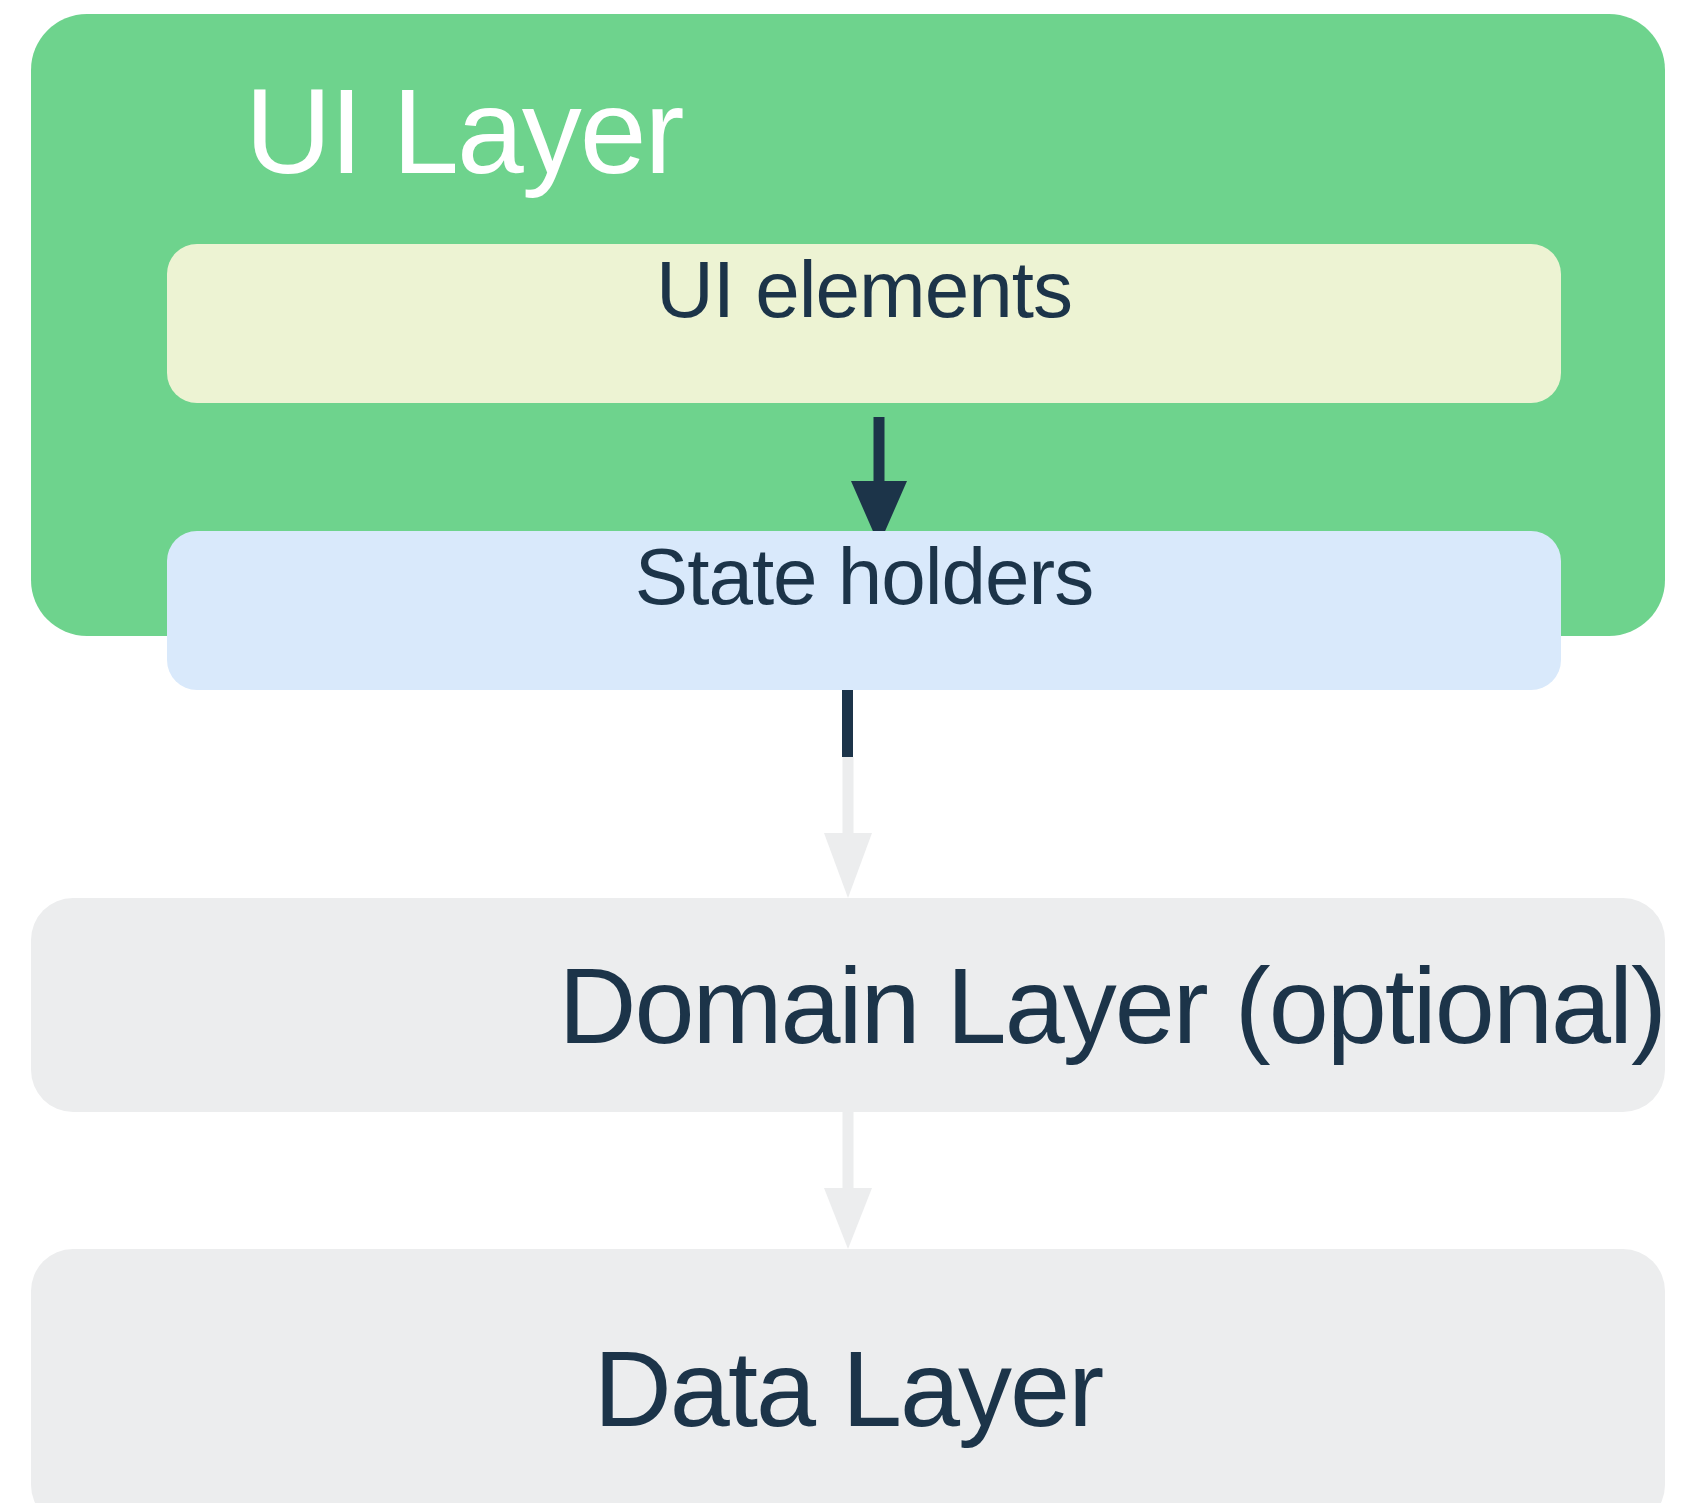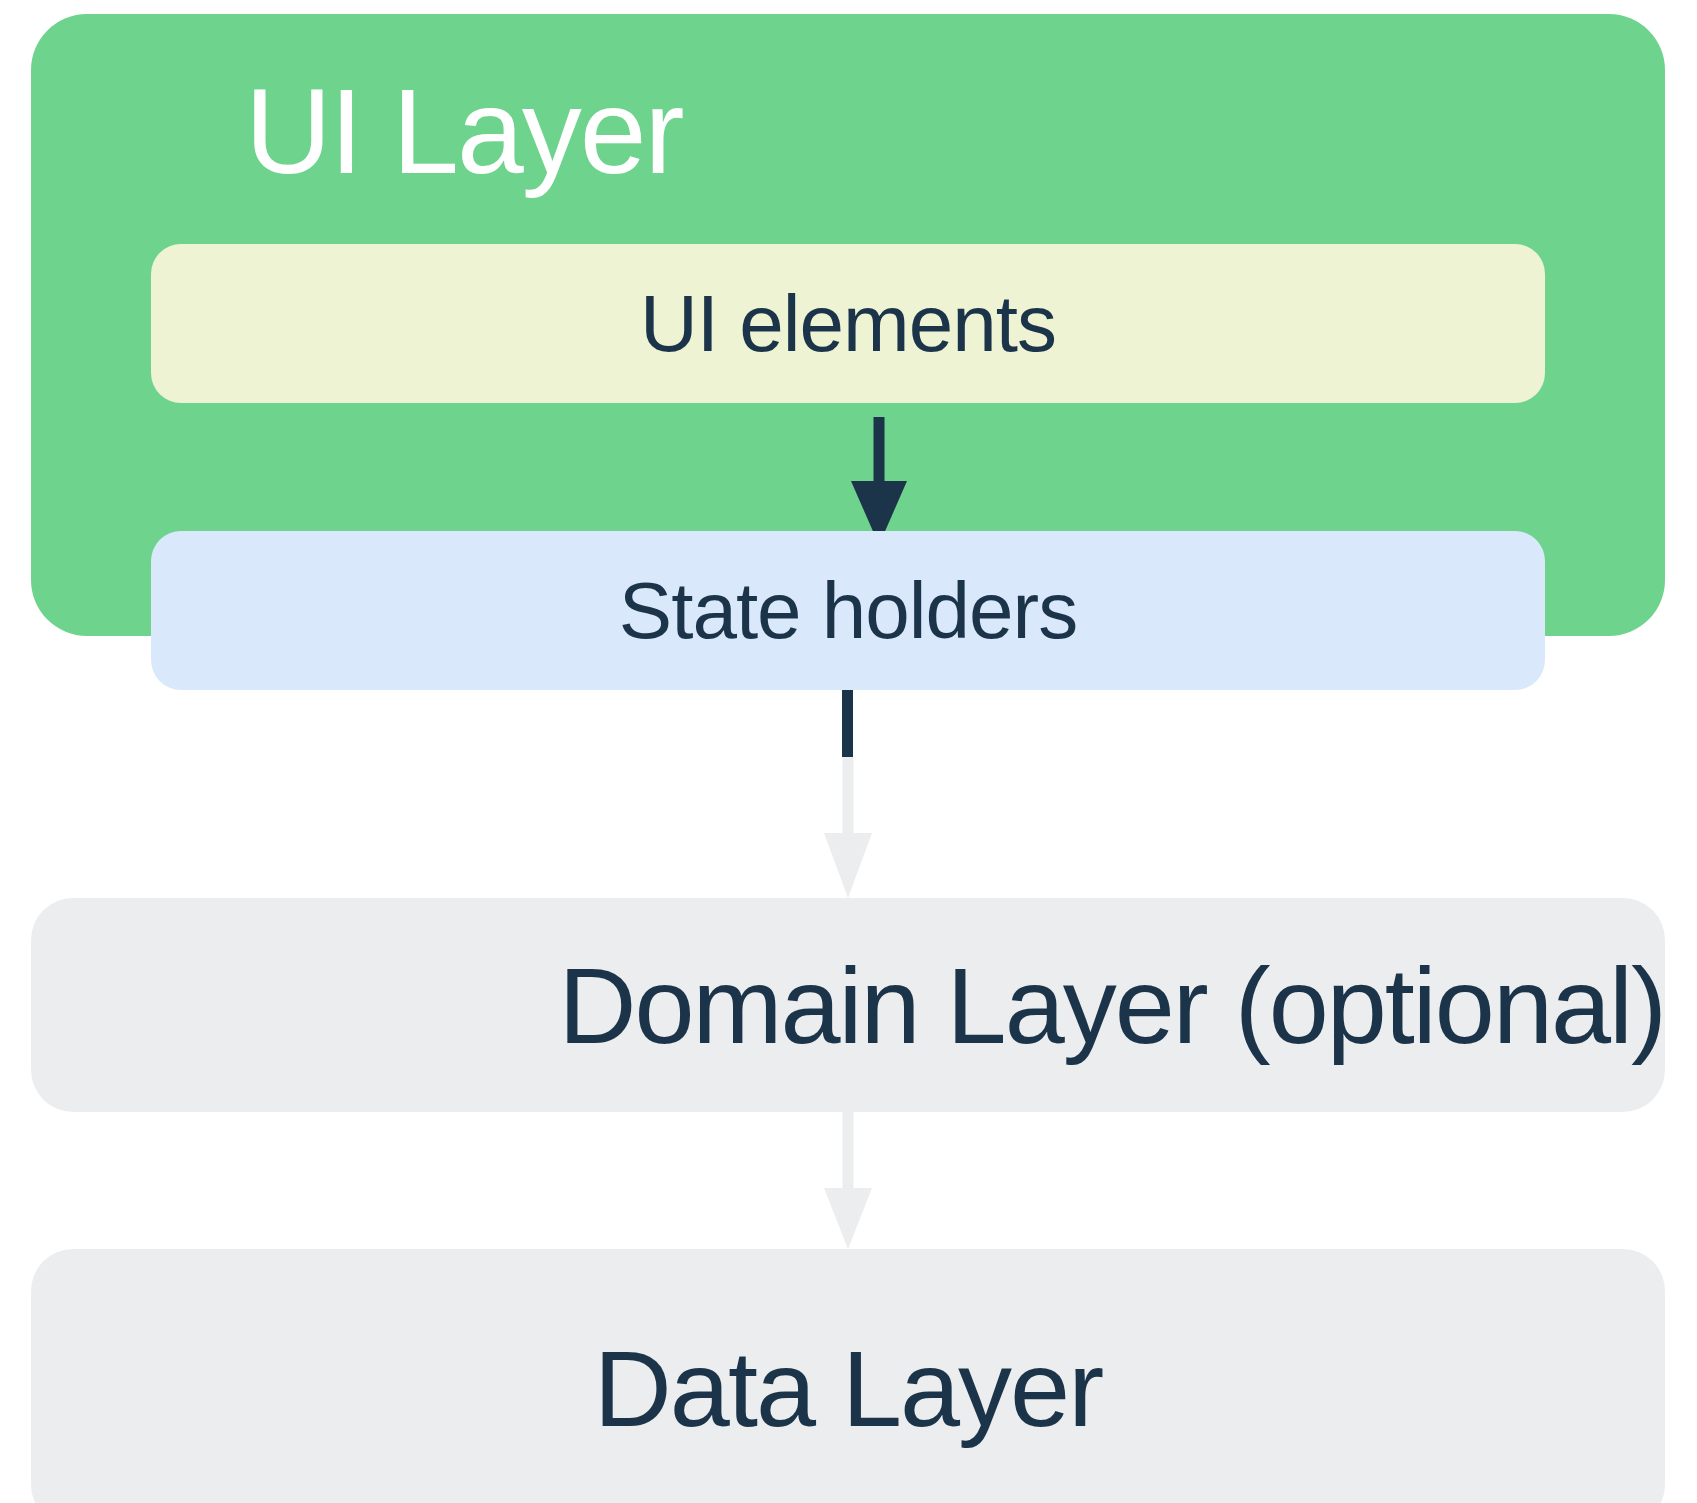--- a/index.html
+++ b/index.html
@@ -28,25 +28,24 @@
     left: 214px; top: 57px;
     font-size: 120px;
     line-height: 1;
     letter-spacing: -2px;
     color: var(--text_white, #ffffff);
     white-space: nowrap;
   }
   
   .pill {
     position: absolute;
-    left: 120px;
+    left: 136px;
     width: 1394px; height: 159px;
     border-radius: 30px;
     display: flex;
-    align-items: center;
     justify-content: center;
     font-size: 80px;
     letter-spacing: -1px;
     color: var(--text_navy, #1C3449);
     white-space: nowrap;
   }
   .pill.cream { top: 230px; background: var(--ui_elements_cream, #EDF3D3); }
   .pill.blue  { top: 517px; background: var(--state_holders_blue, #D9E9FB); border-radius: 30px; }
 
   

